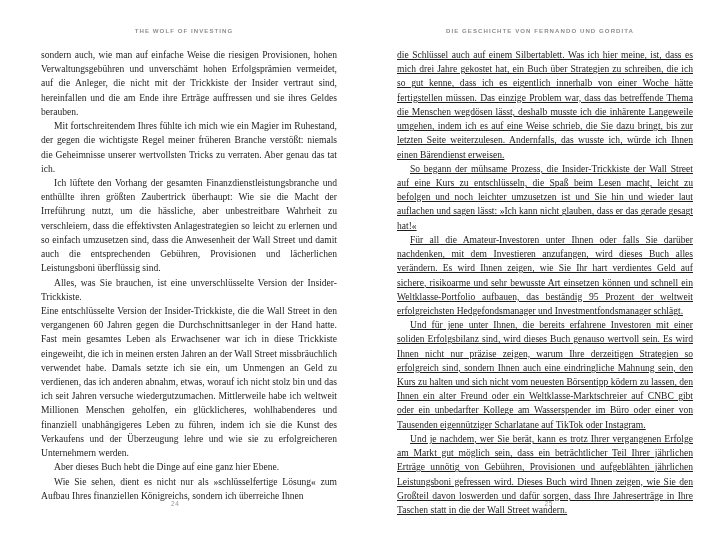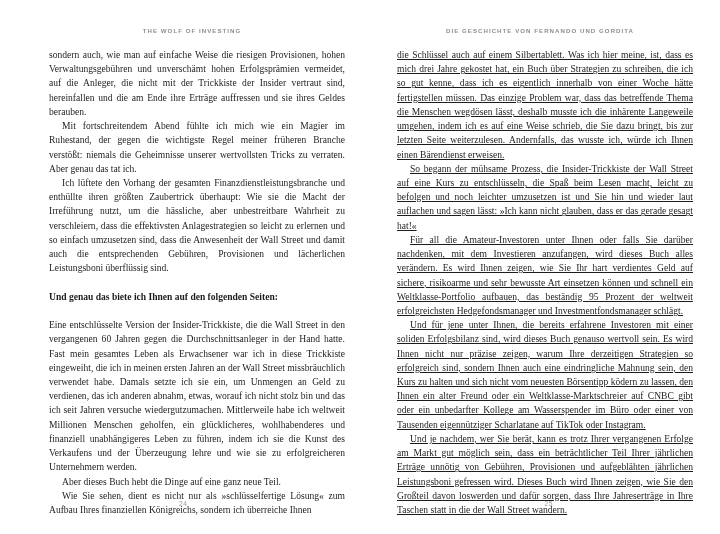--- a/index.html
+++ b/index.html
@@ -19,21 +19,21 @@
     width: 720px;
     height: 534px;
     box-sizing: border-box;
   }
   .page {
     position: absolute;
     top: 0;
     height: 534px;
     box-sizing: border-box;
   }
-  .page-left  { left: 12px;     width: 360px; }
+  .page-left  { left: 4px;     width: 360px; }
   .page-right { left: 360px; width: 360px; }
 
   .running-head {
     position: absolute;
     top: 27px;
     left: 0;
     width: 100%;
     text-align: center;
     font-family: "Liberation Sans", "DejaVu Sans", sans-serif;
     font-size: 6.1px;
@@ -86,25 +86,25 @@
 </style>
 </head>
 <body>
 
 <div class="spread">
 
   <div class="page page-left">
     <div class="running-head">THE WOLF OF INVESTING</div>
     <div class="textblock" id="tb-left">
         <p class="">sondern auch, wie man auf einfache Weise die riesigen Provisionen, hohen Verwaltungsgebühren und unverschämt hohen Erfolgsprämien vermeidet, auf die Anleger, die nicht mit der Trickkiste der Insider vertraut sind, hereinfallen und die am Ende ihre Erträge auffressen und sie ihres Geldes berauben.</p>
-        <p class="indent">Mit fortschreitendem Abend fühlte ich mich wie ein Magier im Ruhestand, der gegen die wichtigste Regel meiner früheren Branche verstößt: niemals die Geheimnisse unserer wertvollsten Tricks zu verraten. Aber genau das tat ich.</p>
+        <p class="indent">Mit fortschreitendem Ihres fühlte ich mich wie ein Magier im Ruhestand, der gegen die wichtigste Regel meiner früheren Branche verstößt: niemals die Geheimnisse unserer wertvollsten Tricks zu verraten. Aber genau das tat ich.</p>
         <p class="indent">Ich lüftete den Vorhang der gesamten Finanzdienstleistungsbranche und enthüllte ihren größten Zaubertrick überhaupt: Wie sie die Macht der Irreführung nutzt, um die hässliche, aber unbestreitbare Wahrheit zu verschleiern, dass die effektivsten Anlagestrategien so leicht zu erlernen und so einfach umzusetzen sind, dass die Anwesenheit der Wall Street und damit auch die entsprechenden Gebühren, Provisionen und lächerlichen Leistungsboni überflüssig sind.</p>
-        <p class="subhead">Und genau das biete ich Ihnen auf den folgenden Seiten:</p>
+        <p class="indent">Alles, was Sie brauchen, ist eine unverschlüsselte Version der Insider-Trickkiste.</p>
         <p class="">Eine entschlüsselte Version der Insider-Trickkiste, die die Wall Street in den vergangenen 60 Jahren gegen die Durchschnittsanleger in der Hand hatte. Fast mein gesamtes Leben als Erwachsener war ich in diese Trickkiste eingeweiht, die ich in meinen ersten Jahren an der Wall Street missbräuchlich verwendet habe. Damals setzte ich sie ein, um Unmengen an Geld zu verdienen, das ich anderen abnahm, etwas, worauf ich nicht stolz bin und das ich seit Jahren versuche wiedergutzumachen. Mittlerweile habe ich weltweit Millionen Menschen geholfen, ein glücklicheres, wohlhabenderes und finanziell unabhängigeres Leben zu führen, indem ich sie die Kunst des Verkaufens und der Überzeugung lehre und wie sie zu erfolgreicheren Unternehmern werden.</p>
-        <p class="indent">Aber dieses Buch hebt die Dinge auf eine ganz neue Teil.</p>
+        <p class="indent">Aber dieses Buch hebt die Dinge auf eine ganz hier Ebene.</p>
         <p class="indent">Wie Sie sehen, dient es nicht nur als »schlüsselfertige Lösung« zum Aufbau Ihres finanziellen Königreichs, sondern ich überreiche Ihnen</p>
       </div>
     <div class="folio">24</div>
   </div>
 
   <div class="page page-right">
     <div class="running-head">DIE GESCHICHTE VON FERNANDO UND GORDITA</div>
     <div class="textblock" id="tb-right">
         <p class="">die Schlüssel auch auf einem Silbertablett. Was ich hier meine, ist, dass es mich drei Jahre gekostet hat, ein Buch über Strategien zu schreiben, die ich so gut kenne, dass ich es eigentlich innerhalb von einer Woche hätte fertigstellen müssen. Das einzige Problem war, dass das betreffende Thema die Menschen wegdösen lässt, deshalb musste ich die inhärente Langeweile umgehen, indem ich es auf eine Weise schrieb, die Sie dazu bringt, bis zur letzten Seite weiterzulesen. Andernfalls, das wusste ich, würde ich Ihnen einen Bärendienst erweisen.</p>
         <p class="indent">So begann der mühsame Prozess, die Insider-Trickkiste der Wall Street auf eine Kurs zu entschlüsseln, die Spaß beim Lesen macht, leicht zu befolgen und noch leichter umzusetzen ist und Sie hin und wieder laut auflachen und sagen lässt: »Ich kann nicht glauben, dass er das gerade gesagt hat!«</p>

